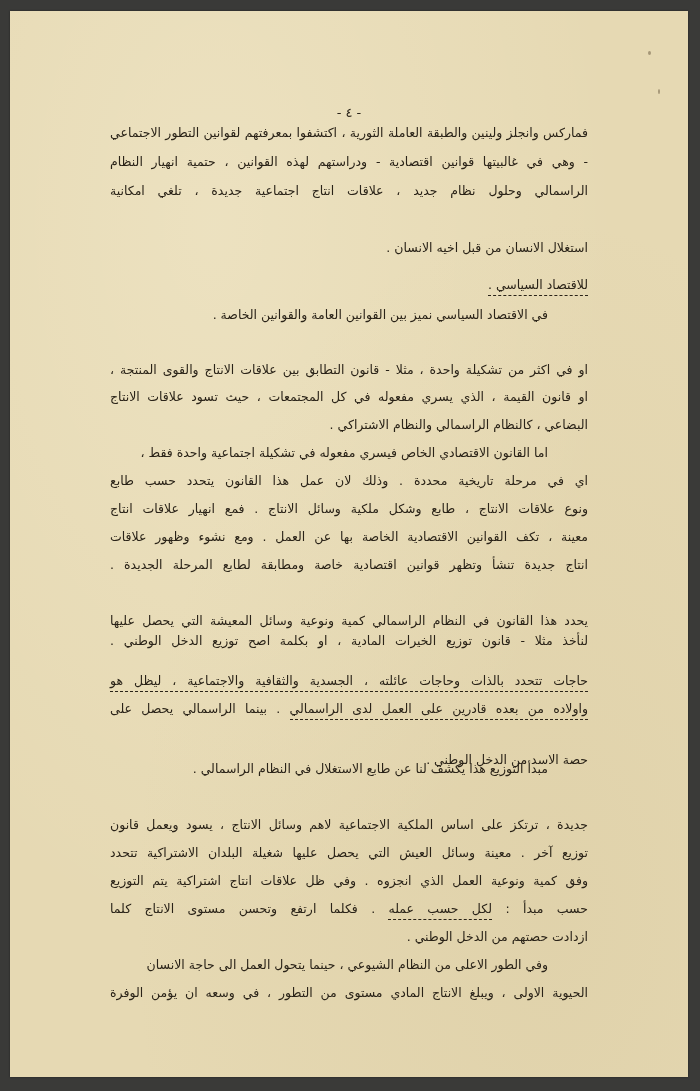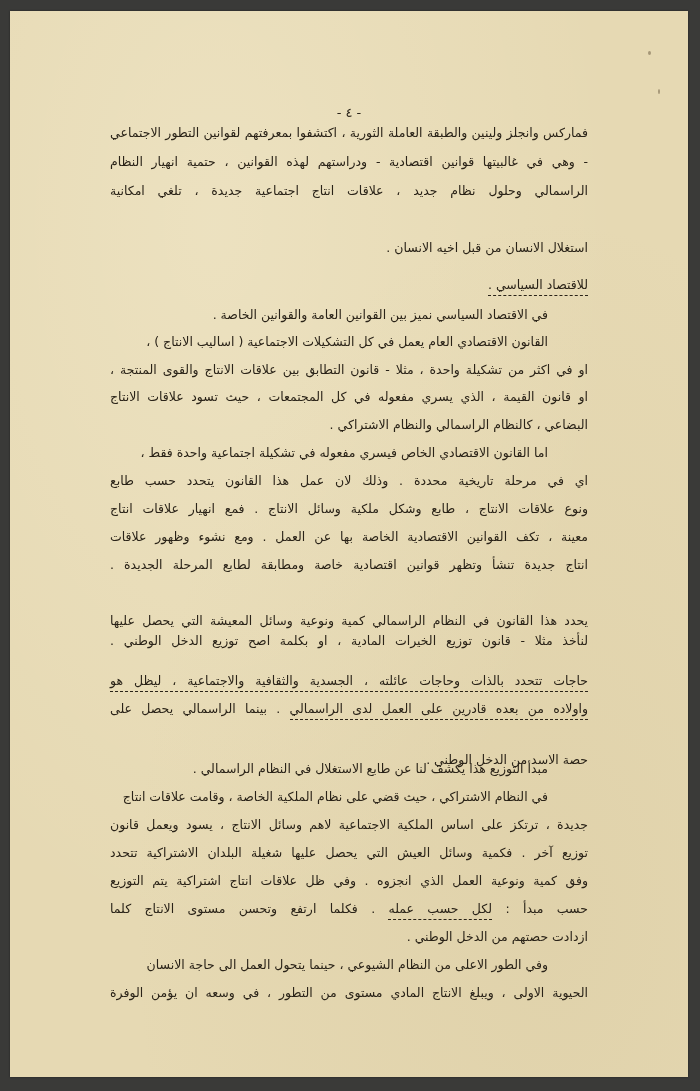--- a/index.html
+++ b/index.html
@@ -78,37 +78,35 @@
   <div class="speck" style="left:638px; top:40px;"></div>
   <div class="speck" style="left:648px; top:78px; width:2px; height:5px;"></div>
   <div class="page-number">- ٤ -</div>
   <div class="text" style="top:0; height:756px;" id="body-text">
       <div class="line" style="top: 116px;">فماركس وانجلز ولينين والطبقة العاملة الثورية ، اكتشفوا بمعرفتهم لقوانين التطور الاجتماعي</div>
       <div class="line" style="top: 145px;">- وهي في غالبيتها قوانين اقتصادية - ودراستهم لهذه القوانين ، حتمية انهيار النظام</div>
       <div class="line" style="top: 174px;">الراسمالي وحلول نظام جديد ، علاقات انتاج اجتماعية جديدة ، تلغي امكانية</div>
       <div class="line short" style="top: 203px; margin-top: 28px;">استغلال الانسان من قبل اخيه الانسان .</div>
       <div class="line short" style="top: 268px;"><span class="uline">للاقتصاد السياسي .</span></div>
       <div class="line indent short" style="top: 298px;">في الاقتصاد السياسي نميز بين القوانين العامة والقوانين الخاصة .</div>
-      <div class="line indent short" style="top: 325px;">القانون الاقتصادي العام يعمل في كل التشكيلات الاجتماعية ( اساليب الانتاج ) ،</div>
       <div class="line" style="top: 353px;">او في اكثر من تشكيلة واحدة ، مثلا - قانون التطابق بين علاقات الانتاج والقوى المنتجة ،</div>
       <div class="line" style="top: 380px;">او قانون القيمة ، الذي يسري مفعوله في كل المجتمعات ، حيث تسود علاقات الانتاج</div>
       <div class="line short" style="top: 408px;">البضاعي ، كالنظام الراسمالي والنظام الاشتراكي .</div>
       <div class="line indent short" style="top: 436px;">اما القانون الاقتصادي الخاص فيسري مفعوله في تشكيلة اجتماعية واحدة فقط ،</div>
       <div class="line" style="top: 464px;">اي في مرحلة تاريخية محددة . وذلك لان عمل هذا القانون يتحدد حسب طابع</div>
       <div class="line" style="top: 492px;">ونوع علاقات الانتاج ، طابع وشكل ملكية وسائل الانتاج . فمع انهيار علاقات انتاج</div>
       <div class="line" style="top: 520px;">معينة ، تكف القوانين الاقتصادية الخاصة بها عن العمل . ومع نشوء وظهور علاقات</div>
       <div class="line" style="top: 548px;">انتاج جديدة تنشأ وتظهر قوانين اقتصادية خاصة ومطابقة لطابع المرحلة الجديدة .</div>
       <div class="line" style="top: 576px; margin-top: 48px;">لنأخذ مثلا - قانون توزيع الخيرات المادية ، او بكلمة اصح توزيع الدخل الوطني .</div>
       <div class="line" style="top: 604px;">يحدد هذا القانون في النظام الراسمالي كمية ونوعية وسائل المعيشة التي يحصل عليها</div>
       <div class="line" style="top: 664px;"><span class="uline">حاجات تتحدد بالذات وحاجات عائلته ، الجسدية والثقافية والاجتماعية ، ليظل هو</span></div>
       <div class="line" style="top: 692px;"><span class="uline">واولاده من بعده قادرين على العمل لدى الراسمالي</span> . بينما الراسمالي يحصل على</div>
       <div class="line short" style="top: 724px; margin-top: 19px;">حصة الاسد من الدخل الوطني .</div>
       <div class="line indent short" style="top: 752px;">مبدأ التوزيع هذا يكشف لنا عن طابع الاستغلال في النظام الراسمالي .</div>
-      <div class="line indent short" style="top: 780px;">في النظام الاشتراكي ، حيث قضي على نظام الملكية الخاصة ، وقامت علاقات انتاج</div>
       <div class="line" style="top: 808px;">جديدة ، ترتكز على اساس الملكية الاجتماعية لاهم وسائل الانتاج ، يسود ويعمل قانون</div>
-      <div class="line" style="top: 836px;">توزيع آخر . فكمية وسائل العيش التي يحصل عليها شغيلة البلدان الاشتراكية تتحدد</div>
+      <div class="line" style="top: 836px;">توزيع آخر . معينة وسائل العيش التي يحصل عليها شغيلة البلدان الاشتراكية تتحدد</div>
       <div class="line" style="top: 864px;">وفق كمية ونوعية العمل الذي انجزوه . وفي ظل علاقات انتاج اشتراكية يتم التوزيع</div>
       <div class="line" style="top: 892px;">حسب مبدأ : <span class="uline">لكل حسب عمله</span> . فكلما ارتفع وتحسن مستوى الانتاج كلما</div>
       <div class="line short" style="top: 920px;">ازدادت حصتهم من الدخل الوطني .</div>
       <div class="line indent short" style="top: 948px;">وفي الطور الاعلى من النظام الشيوعي ، حينما يتحول العمل الى حاجة الانسان</div>
       <div class="line" style="top: 976px;">الحيوية الاولى ، ويبلغ الانتاج المادي مستوى من التطور ، في وسعه ان يؤمن الوفرة</div>
     </div>
 </div>
 
 </body></html>

